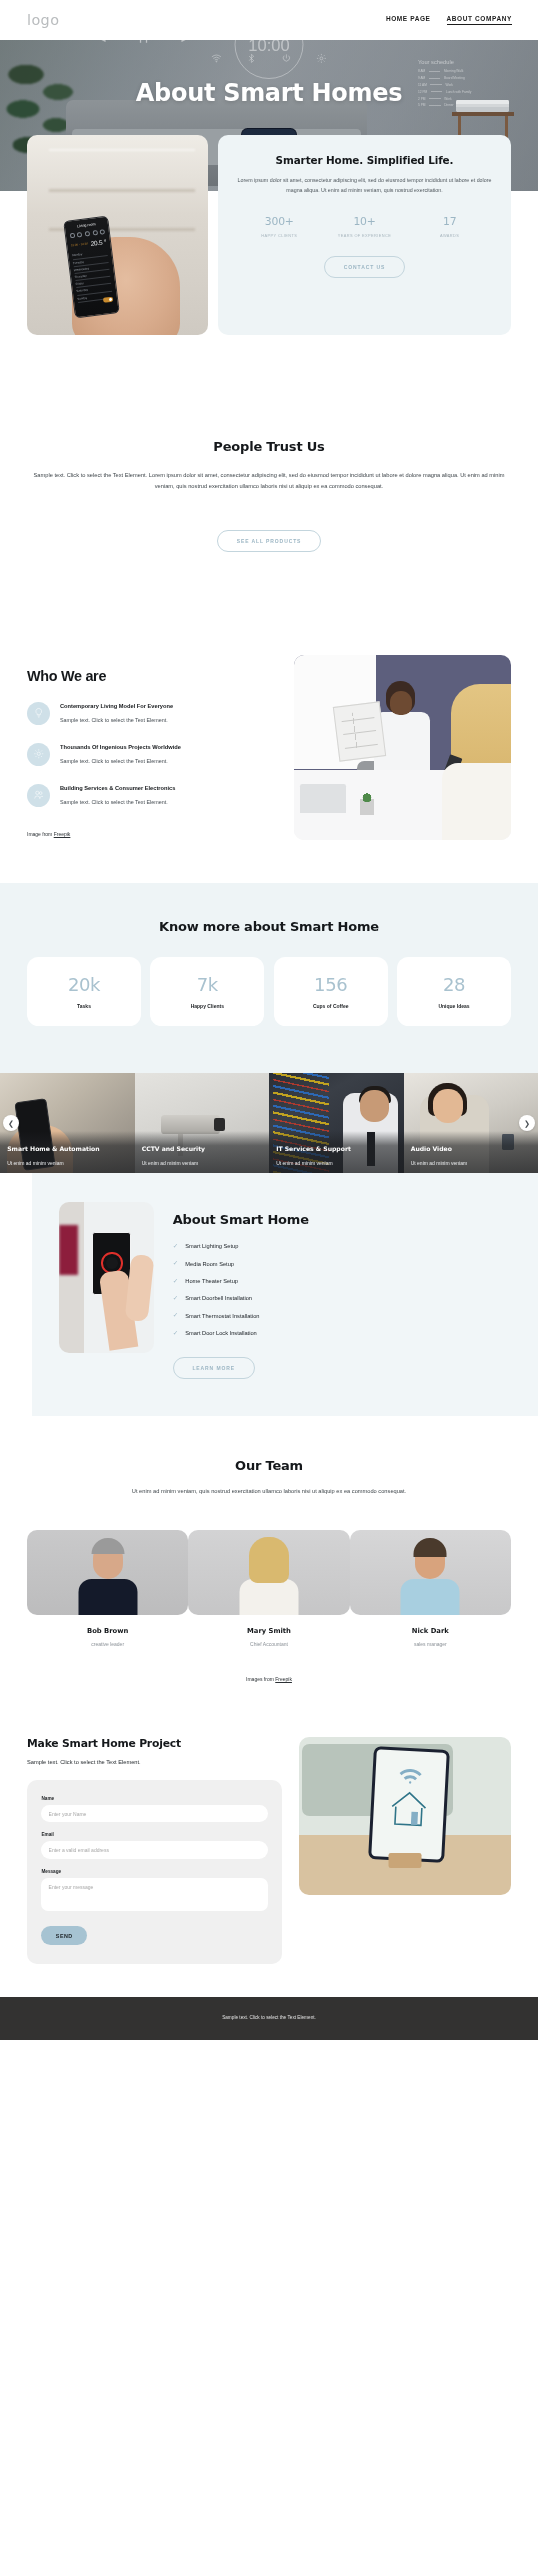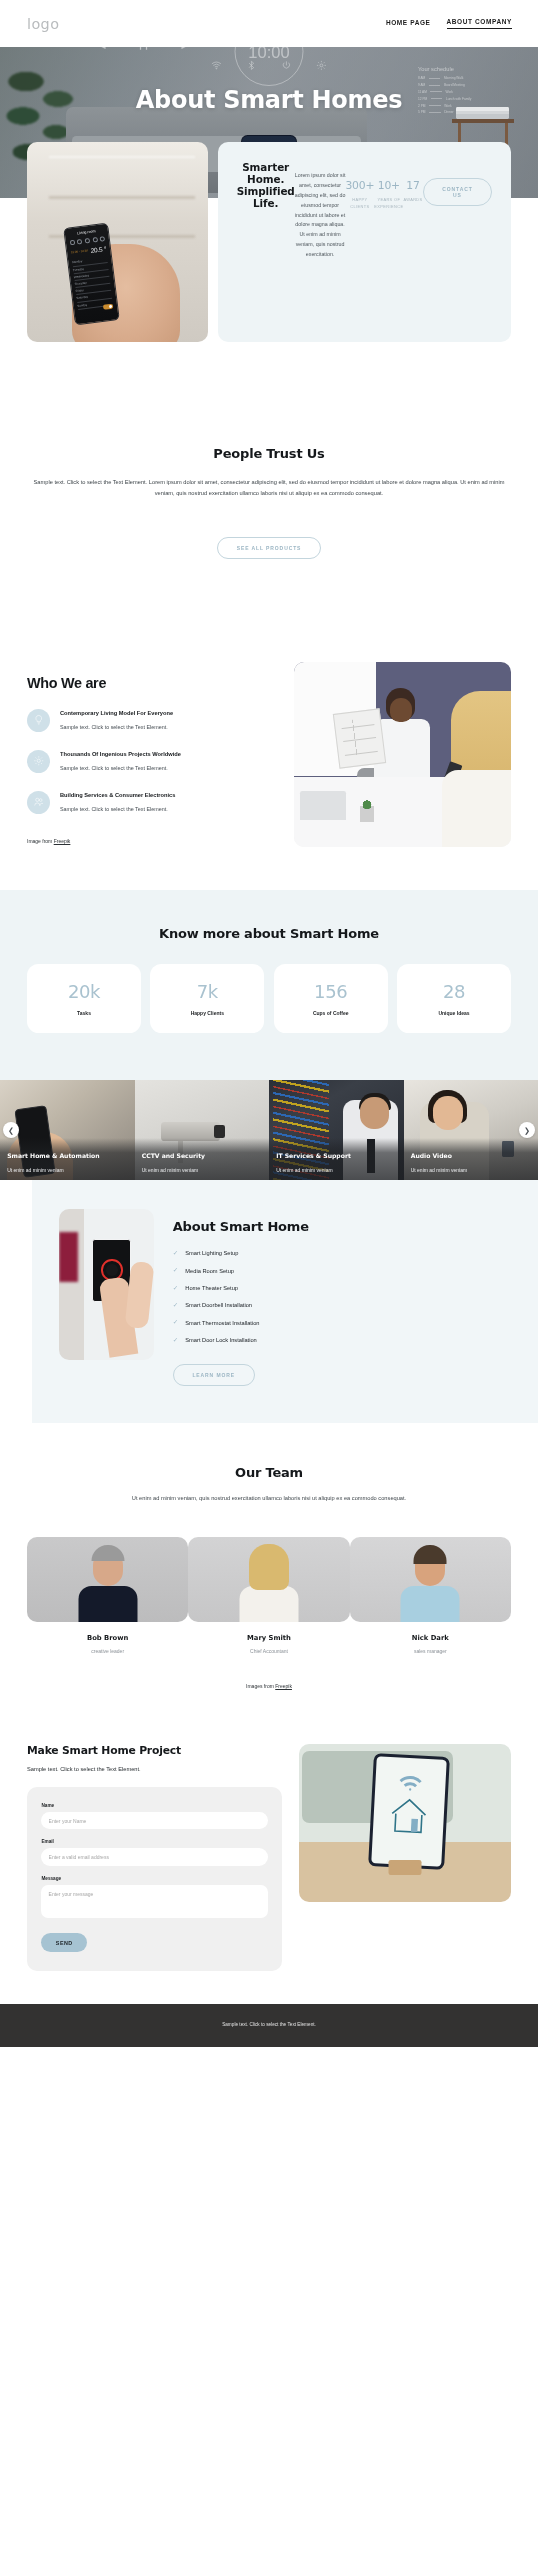--- a/index.html
+++ b/index.html
@@ -7,21 +7,21 @@
     width: 538px;
     font-family: "Liberation Sans", sans-serif;
     background: #ffffff;
     color: #1c1c1c;
     -webkit-font-smoothing: antialiased;
   }
   .page { width: 538px; position: relative; overflow: hidden; }
 
   
   .site-header {
-    height: 47px;
+    height: 40px;
     background: #ffffff;
     display: flex;
     align-items: center;
     justify-content: space-between;
     padding: 0 26px 0 27px;
     position: relative;
     z-index: 50;
   }
   .logo {
     font-size: 14.4px;
@@ -176,21 +176,21 @@
   .minip .mp-toggle{position:absolute;right:4.3px;bottom:11.5px;width:9.3px;height:4.3px;border-radius:2.9px;background:#c98b2e;}
   .minip .mp-toggle:after{content:'';position:absolute;right:0.7px;top:0.7px;width:2.9px;height:2.9px;border-radius:50%;background:#fff;}
 
   .info-card {
     flex: 1;
     background: #eef4f6;
     border-radius: 10px;
     padding: 18.7px 18.7px 16px;
     text-align: center;
     display: flex;
-    flex-direction: row;
+    flex-direction: column;
   }
   .info-card h2 {
     font-size: 10.4px;
     font-weight: bold;
     color: #15181b;
     letter-spacing: -0.1px;
     font-family: "DejaVu Sans", sans-serif;
   }
   .info-card p {
     margin-top: 10.8px;

